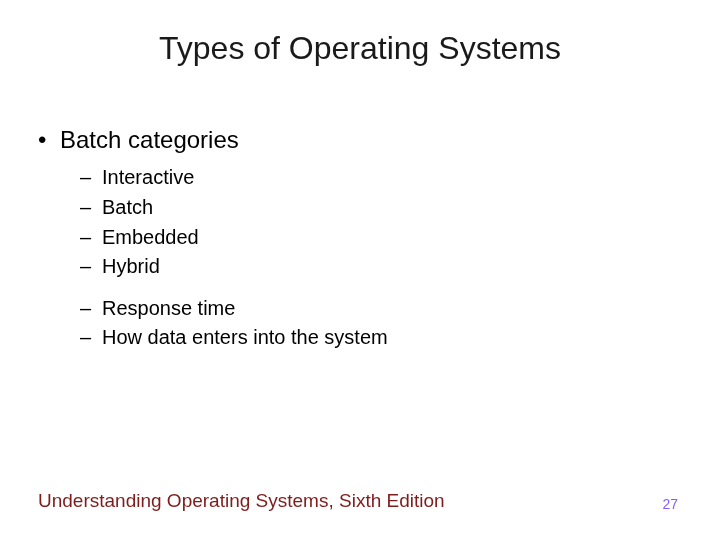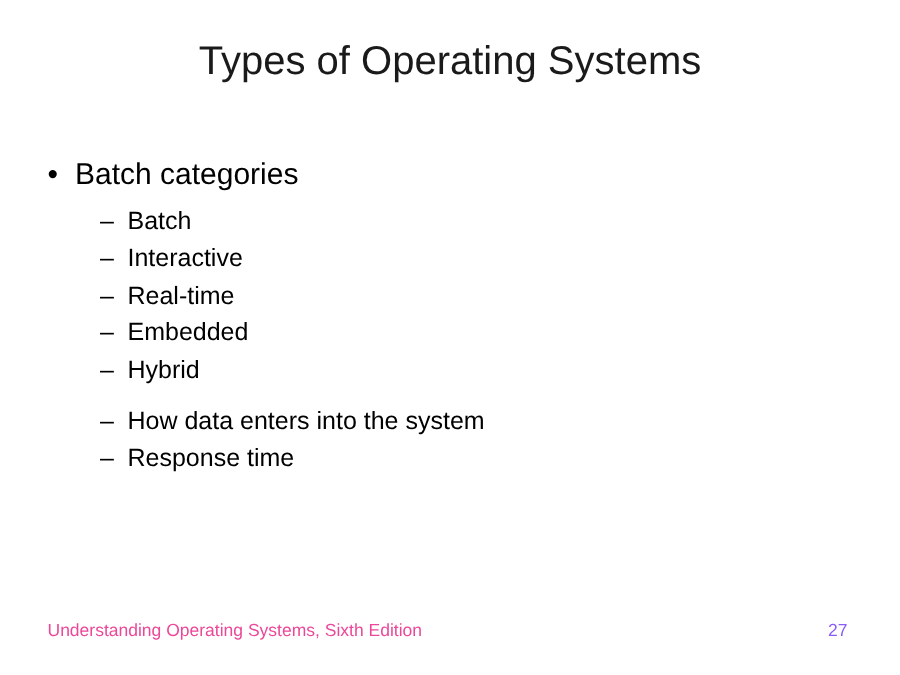--- a/index.html
+++ b/index.html
@@ -55,22 +55,22 @@
   }
   .bullet-l2 .dash {
     display: inline-block;
     width: 22px;
     vertical-align: top;
   }
   .footer-left {
     position: absolute;
     left: 38px;
     bottom: 28px;
-    font-size: 14px;
-    color: #ec4899;
+    font-size: 19px;
+    color: #7f1d1d;
   }
   .footer-right {
     position: absolute;
     right: 42px;
     bottom: 28px;
     font-size: 14px;
     color: #8b5cf6;
   }
 </style>
 </head>
@@ -79,30 +79,29 @@
 <div class="slide">
 
   <div class="title">Types of Operating Systems</div>
 
   <div class="content">
 
     <div class="bullet-l1">
       <span class="dot">•</span><span>Batch categories</span>
     </div>
     <div class="sub-list">
+      <div class="bullet-l2"><span class="dash">–</span><span>Interactive</span></div>
       <div class="bullet-l2"><span class="dash">–</span><span>Batch</span></div>
-      <div class="bullet-l2"><span class="dash">–</span><span>Interactive</span></div>
-      <div class="bullet-l2"><span class="dash">–</span><span>Real-time</span></div>
       <div class="bullet-l2"><span class="dash">–</span><span>Embedded</span></div>
       <div class="bullet-l2"><span class="dash">–</span><span>Hybrid</span></div>
     </div>
 
     <div class="sub-list">
+      <div class="bullet-l2"><span class="dash">–</span><span>Response time</span></div>
       <div class="bullet-l2"><span class="dash">–</span><span>How data enters into the system</span></div>
-      <div class="bullet-l2"><span class="dash">–</span><span>Response time</span></div>
     </div>
 
   </div>
 
   <div class="footer-left">Understanding Operating Systems, Sixth Edition</div>
   <div class="footer-right">27</div>
 
 </div>
 
 </body></html>

